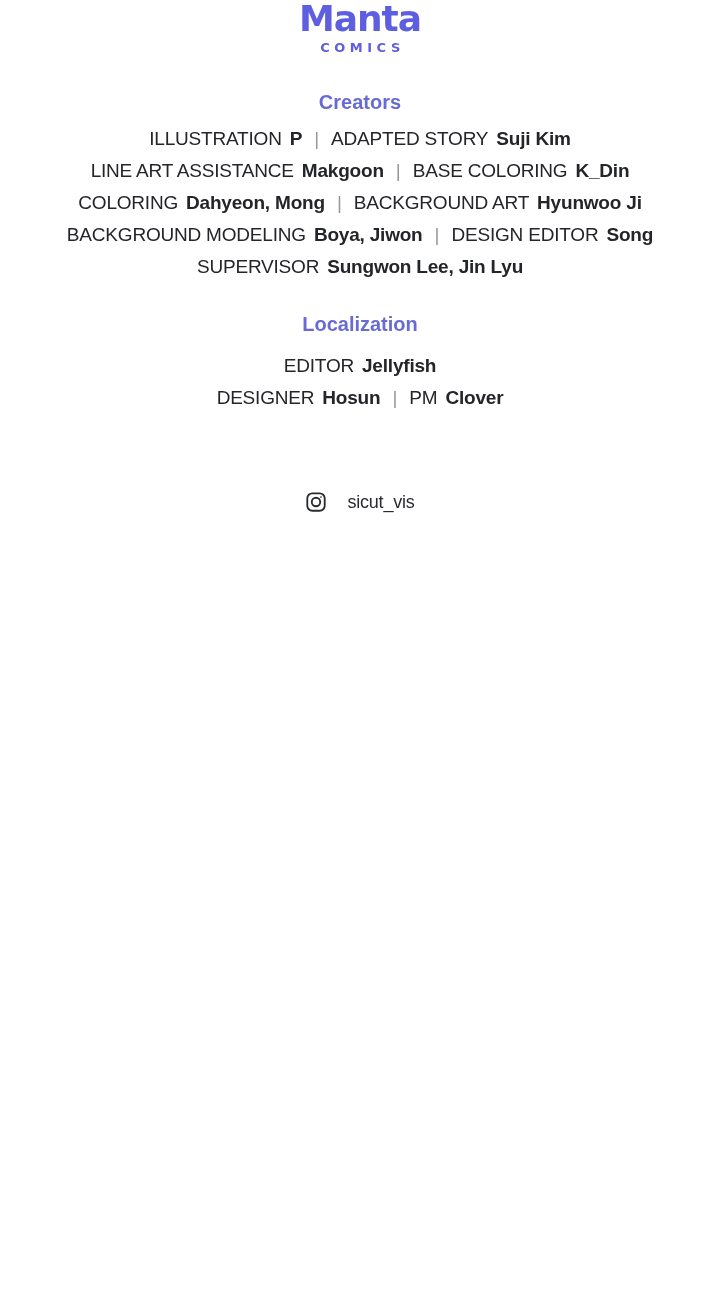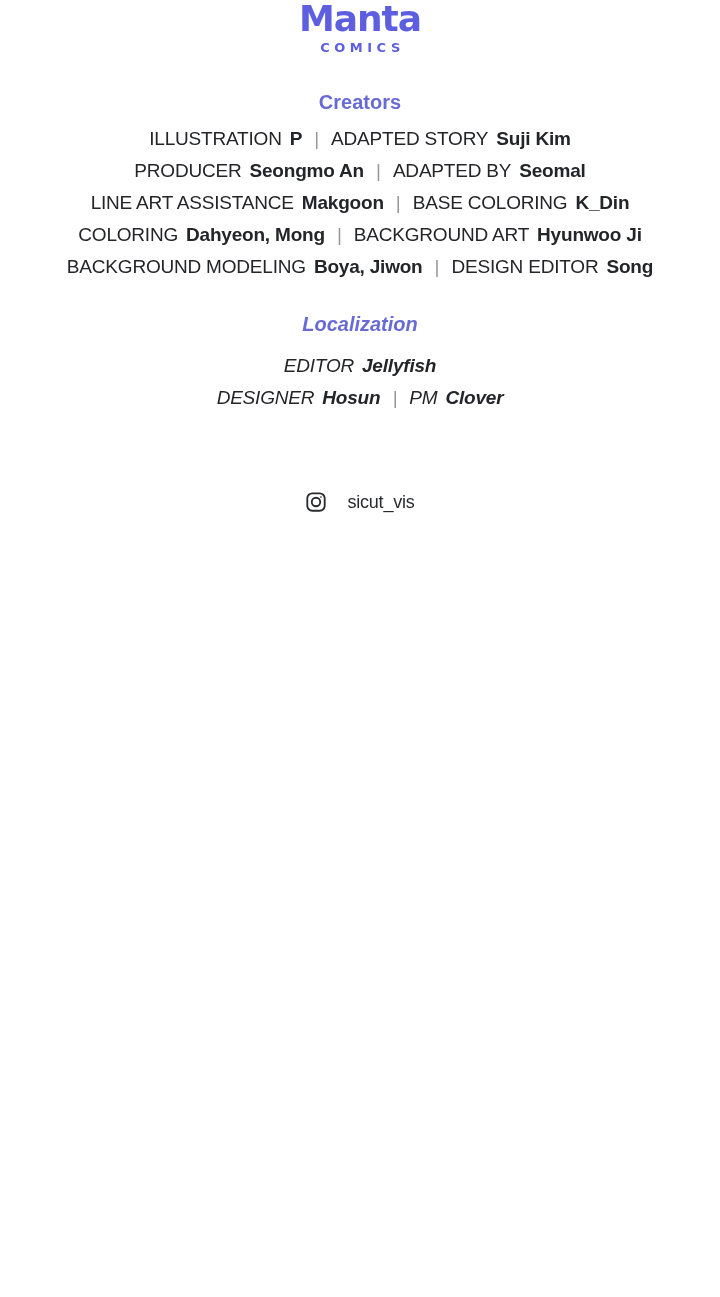--- a/index.html
+++ b/index.html
@@ -45,21 +45,21 @@
     letter-spacing: 4.5px;
     padding-left: 5px; 
     color: var(--logo);
   }
   .section {
     display: flex;
     flex-direction: column;
     align-items: center;
   }
   .section[data-idx="0"] { margin-top: 35px; }
-  .section[data-idx="1"] { margin-top: 30px; font-style: italic; }
+  .section[data-idx="1"] { margin-top: 30px; }
   .section-title {
     margin: 0;
     font-size: 20px;
     line-height: 22px;
     font-weight: bold;
     color: var(--heading);
   }
   .section[data-idx="0"] .section-title { margin-bottom: 10px; }
   .section[data-idx="1"] .section-title { margin-bottom: 15px; }
   .credit-line {
@@ -104,24 +104,24 @@
   <div class="content">
 
     <div class="wordmark">Manta</div>
 
     <div class="wordmark-sub">COMICS</div>
 
     <div id="sections">
         <section class="section" data-idx="0">
           <h2 class="section-title">Creators</h2>
           <div class="credit-line"><span class="credit-role">ILLUSTRATION</span><span class="credit-name">P</span><span class="credit-sep">|</span><span class="credit-role">ADAPTED STORY</span><span class="credit-name">Suji Kim</span></div>
-          <div class="credit-line"><span class="credit-role">PRODUCER</span><span class="credit-name">Seongmo An</span><span class="credit-sep">|</span><span class="credit-role">ADAPTED BY</span><span class="credit-name">Seomal</span></div>
           <div class="credit-line"><span class="credit-role">LINE ART ASSISTANCE</span><span class="credit-name">Makgoon</span><span class="credit-sep">|</span><span class="credit-role">BASE COLORING</span><span class="credit-name">K_Din</span></div>
           <div class="credit-line"><span class="credit-role">COLORING</span><span class="credit-name">Dahyeon, Mong</span><span class="credit-sep">|</span><span class="credit-role">BACKGROUND ART</span><span class="credit-name">Hyunwoo Ji</span></div>
           <div class="credit-line"><span class="credit-role">BACKGROUND MODELING</span><span class="credit-name">Boya, Jiwon</span><span class="credit-sep">|</span><span class="credit-role">DESIGN EDITOR</span><span class="credit-name">Song</span></div>
+          <div class="credit-line"><span class="credit-role">SUPERVISOR</span><span class="credit-name">Sungwon Lee, Jin Lyu</span></div>
         </section>
         <section class="section" data-idx="1">
           <h2 class="section-title">Localization</h2>
           <div class="credit-line"><span class="credit-role">EDITOR</span><span class="credit-name">Jellyfish</span></div>
           <div class="credit-line"><span class="credit-role">DESIGNER</span><span class="credit-name">Hosun</span><span class="credit-sep">|</span><span class="credit-role">PM</span><span class="credit-name">Clover</span></div>
         </section>
       </div>
 
     <div class="social">
       <span class="ig-icon">

